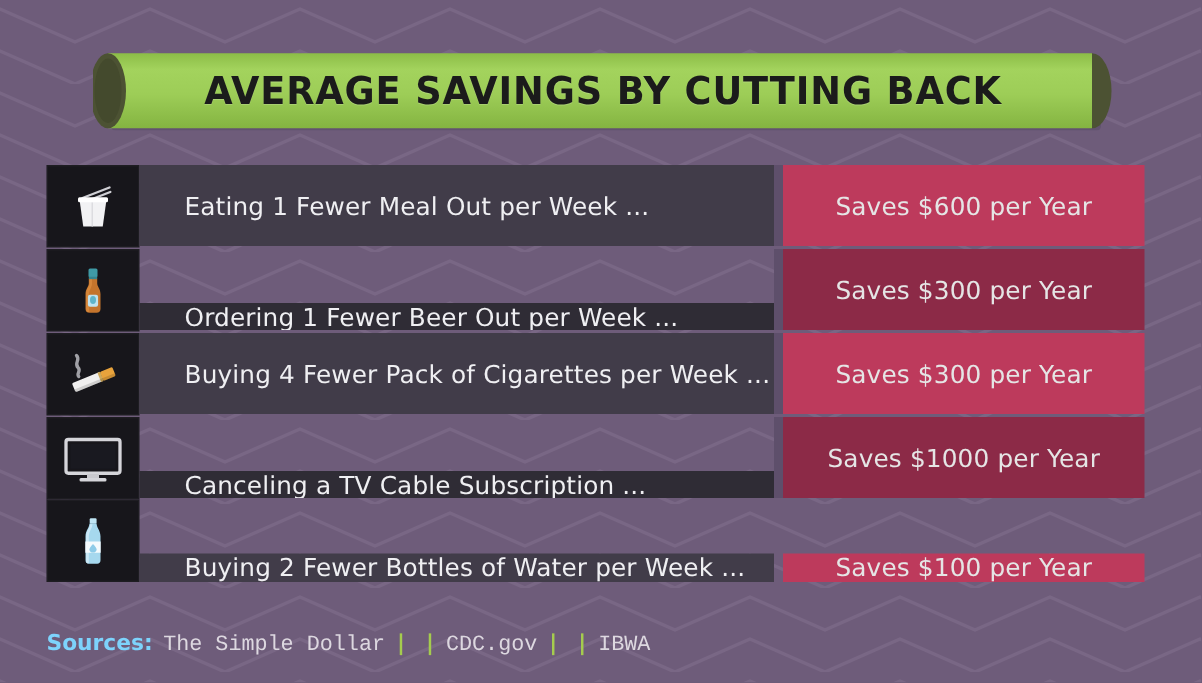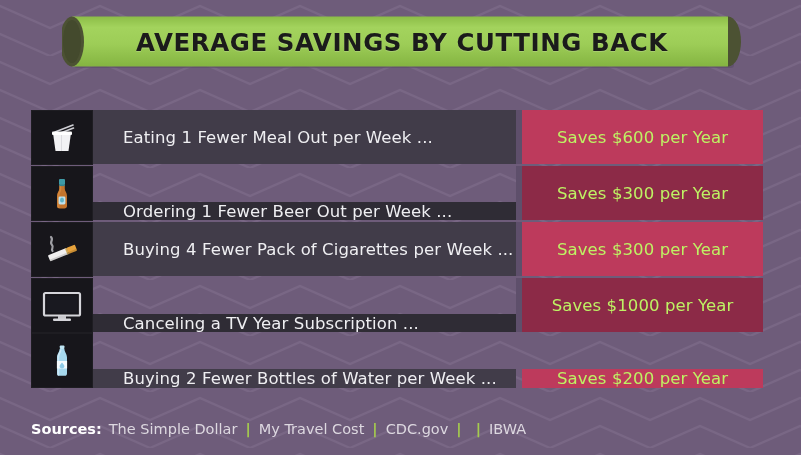--- a/index.html
+++ b/index.html
@@ -14,21 +14,21 @@
   #bg-pattern{
     position:absolute;inset:0;
     background-color:#6e5c7a;
     z-index:0;
   }
   #bg-pattern svg{display:block;width:801px;height:455px;}
 
   
   #banner{
     position:absolute;
-    left:62px;top:15px;
+    left:62px;top:34px;
     width:680px;height:53px;
     z-index:3;
   }
   #banner svg{display:block;}
   #banner-title{
     position:absolute;
     left:0;top:0;width:680px;height:53px;
     display:flex;align-items:center;justify-content:center;
     font-family:"DejaVu Sans", sans-serif;
     font-weight:bold;
@@ -79,43 +79,43 @@
 
   .gap-cell{
     width:6px;min-width:6px;
     background:#5e4f6b;
   }
 
   .value-cell{
     width:241px;min-width:241px;
     display:flex;align-items:center;justify-content:center;
     font-size:16.5px;
-    color:#bef264;
+    color:#e5e5e5;
     letter-spacing:0.1px;
     white-space:nowrap;
   }
   .row.odd .value-cell{background:#bd3a5c;}
   .row.even .value-cell{background:#8c2a47;}
 
   
   #sources{
     position:absolute;
     left:31px;top:421px;
     z-index:3;
     font-size:14.5px;
     color:#ddd8e0;
     white-space:nowrap;
     display:flex;align-items:baseline;
   }
   #sources .lbl{
-    color:#ffffff;
+    color:#7dd3fc;
     font-weight:bold;
     margin-right:6px;
   }
-  #sources .src{margin:0 1px;}
+  #sources .src{margin:0 1px;font-family:Liberation Mono, monospace;}
   #sources .sep{
     color:#a5cc4e;
     font-weight:bold;
     margin:0 7px;
   }
 </style>
 </head>
 <body>
 
 <div id="bg-pattern">
@@ -208,45 +208,44 @@
 
   <div class="row even">
     <div class="icon-cell">
       <svg width="42" height="34" viewBox="0 0 42 34" xmlns="http://www.w3.org/2000/svg">
         <rect x="3" y="4" width="36" height="22.5" rx="1.6" fill="none" stroke="#d5d5da" stroke-width="2.2"></rect>
         <rect x="6" y="7" width="30" height="16.5" fill="#191920"></rect>
         <rect x="17" y="27" width="8" height="3" fill="#c9c9ce"></rect>
         <rect x="12" y="29.6" width="18" height="2.4" rx="1" fill="#d5d5da"></rect>
       </svg>
     </div>
-    <div class="label-cell">Canceling a TV Year Subscription ...</div>
+    <div class="label-cell">Canceling a TV Cable Subscription ...</div>
     <div class="gap-cell"></div>
     <div class="value-cell">Saves $1000 per Year</div>
   </div>
 
   <div class="row odd">
     <div class="icon-cell">
       <svg width="38" height="38" viewBox="0 0 38 38" xmlns="http://www.w3.org/2000/svg">
         <rect x="16.8" y="3.5" width="4.6" height="3.6" rx="0.8" fill="#bfe5f4"></rect>
         <path d="M16.6 7 L21.4 7 C21.4 10 24 11.6 24 15.5 L24 31.5 C24 33 23.2 33.8 21.8 33.8 L16.2 33.8 C14.8 33.8 14 33 14 31.5 L14 15.5 C14 11.6 16.6 10 16.6 7 Z" fill="#a6d8ee"></path>
         <path d="M17 7.5 L18.6 7.5 C18.6 10.4 16.2 12 16.2 15.8 L16.2 33 L16.2 33.5 L15.4 33.5 C14.7 33.5 14.4 33 14.4 32 L14.4 15.5 C14.4 11.8 17 10.2 17 7.5 Z" fill="#cfeaf7" opacity="0.9"></path>
         <rect x="13.9" y="19" width="10.2" height="7.5" fill="#f4fafd"></rect>
         <path d="M19 20.6 C20.6 22.4 21.4 23.3 21.4 24.3 C21.4 25.6 20.3 26.4 19 26.4 C17.7 26.4 16.6 25.6 16.6 24.3 C16.6 23.3 17.4 22.4 19 20.6 Z" fill="#8ecbe8"></path>
       </svg>
     </div>
     <div class="label-cell">Buying 2 Fewer Bottles of Water per Week ...</div>
     <div class="gap-cell"></div>
-    <div class="value-cell">Saves $200 per Year</div>
+    <div class="value-cell">Saves $100 per Year</div>
   </div>
 
 </div>
 
 <div id="sources">
   <span class="lbl">Sources:</span>
   <span class="src">The Simple Dollar</span>
   <span class="sep">|</span>
-  <span class="src">My Travel Cost</span>
   <span class="sep">|</span>
   <span class="src">CDC.gov</span>
   <span class="sep">|</span>
   <span class="sep">|</span>
   <span class="src">IBWA</span>
 </div>
 
 </body></html>

